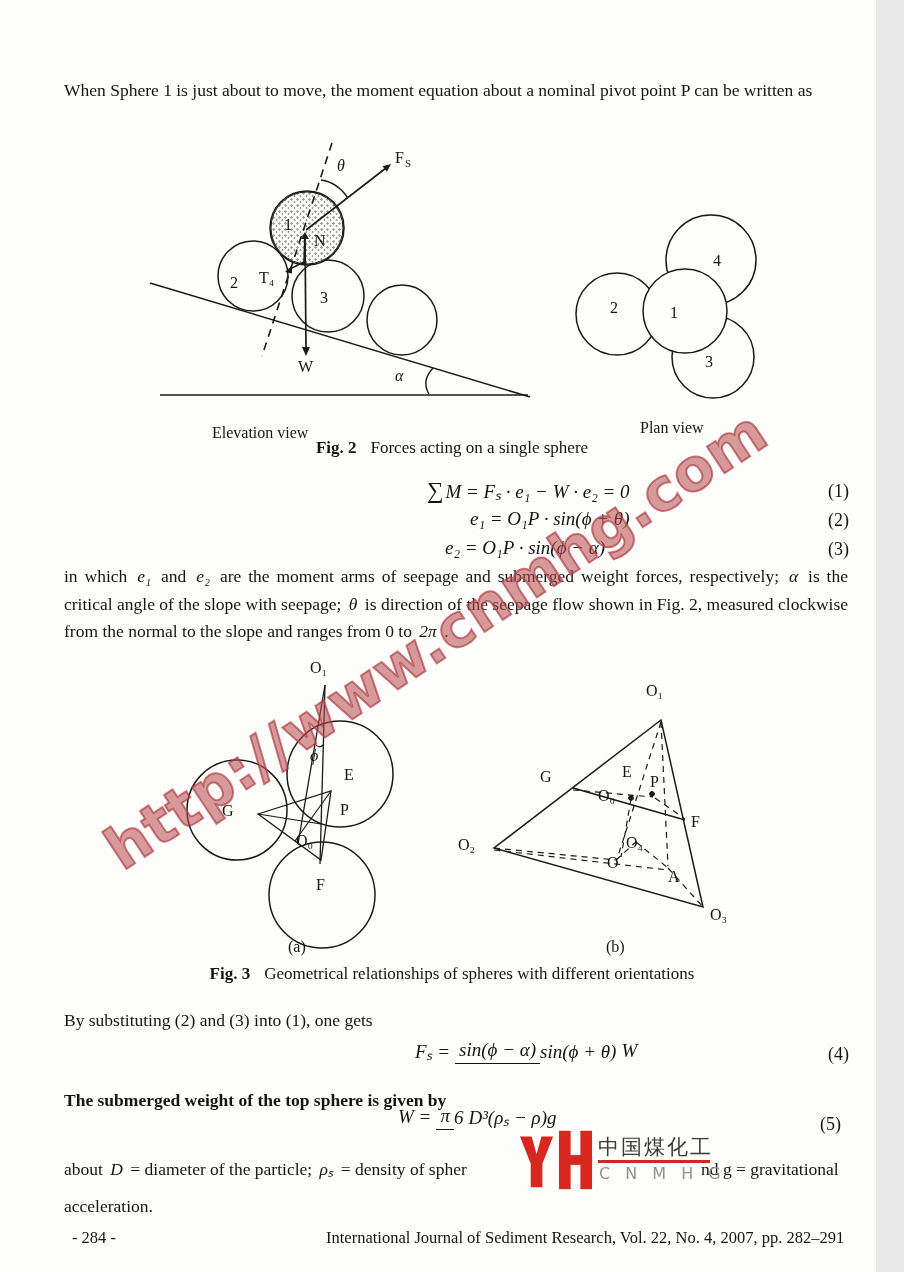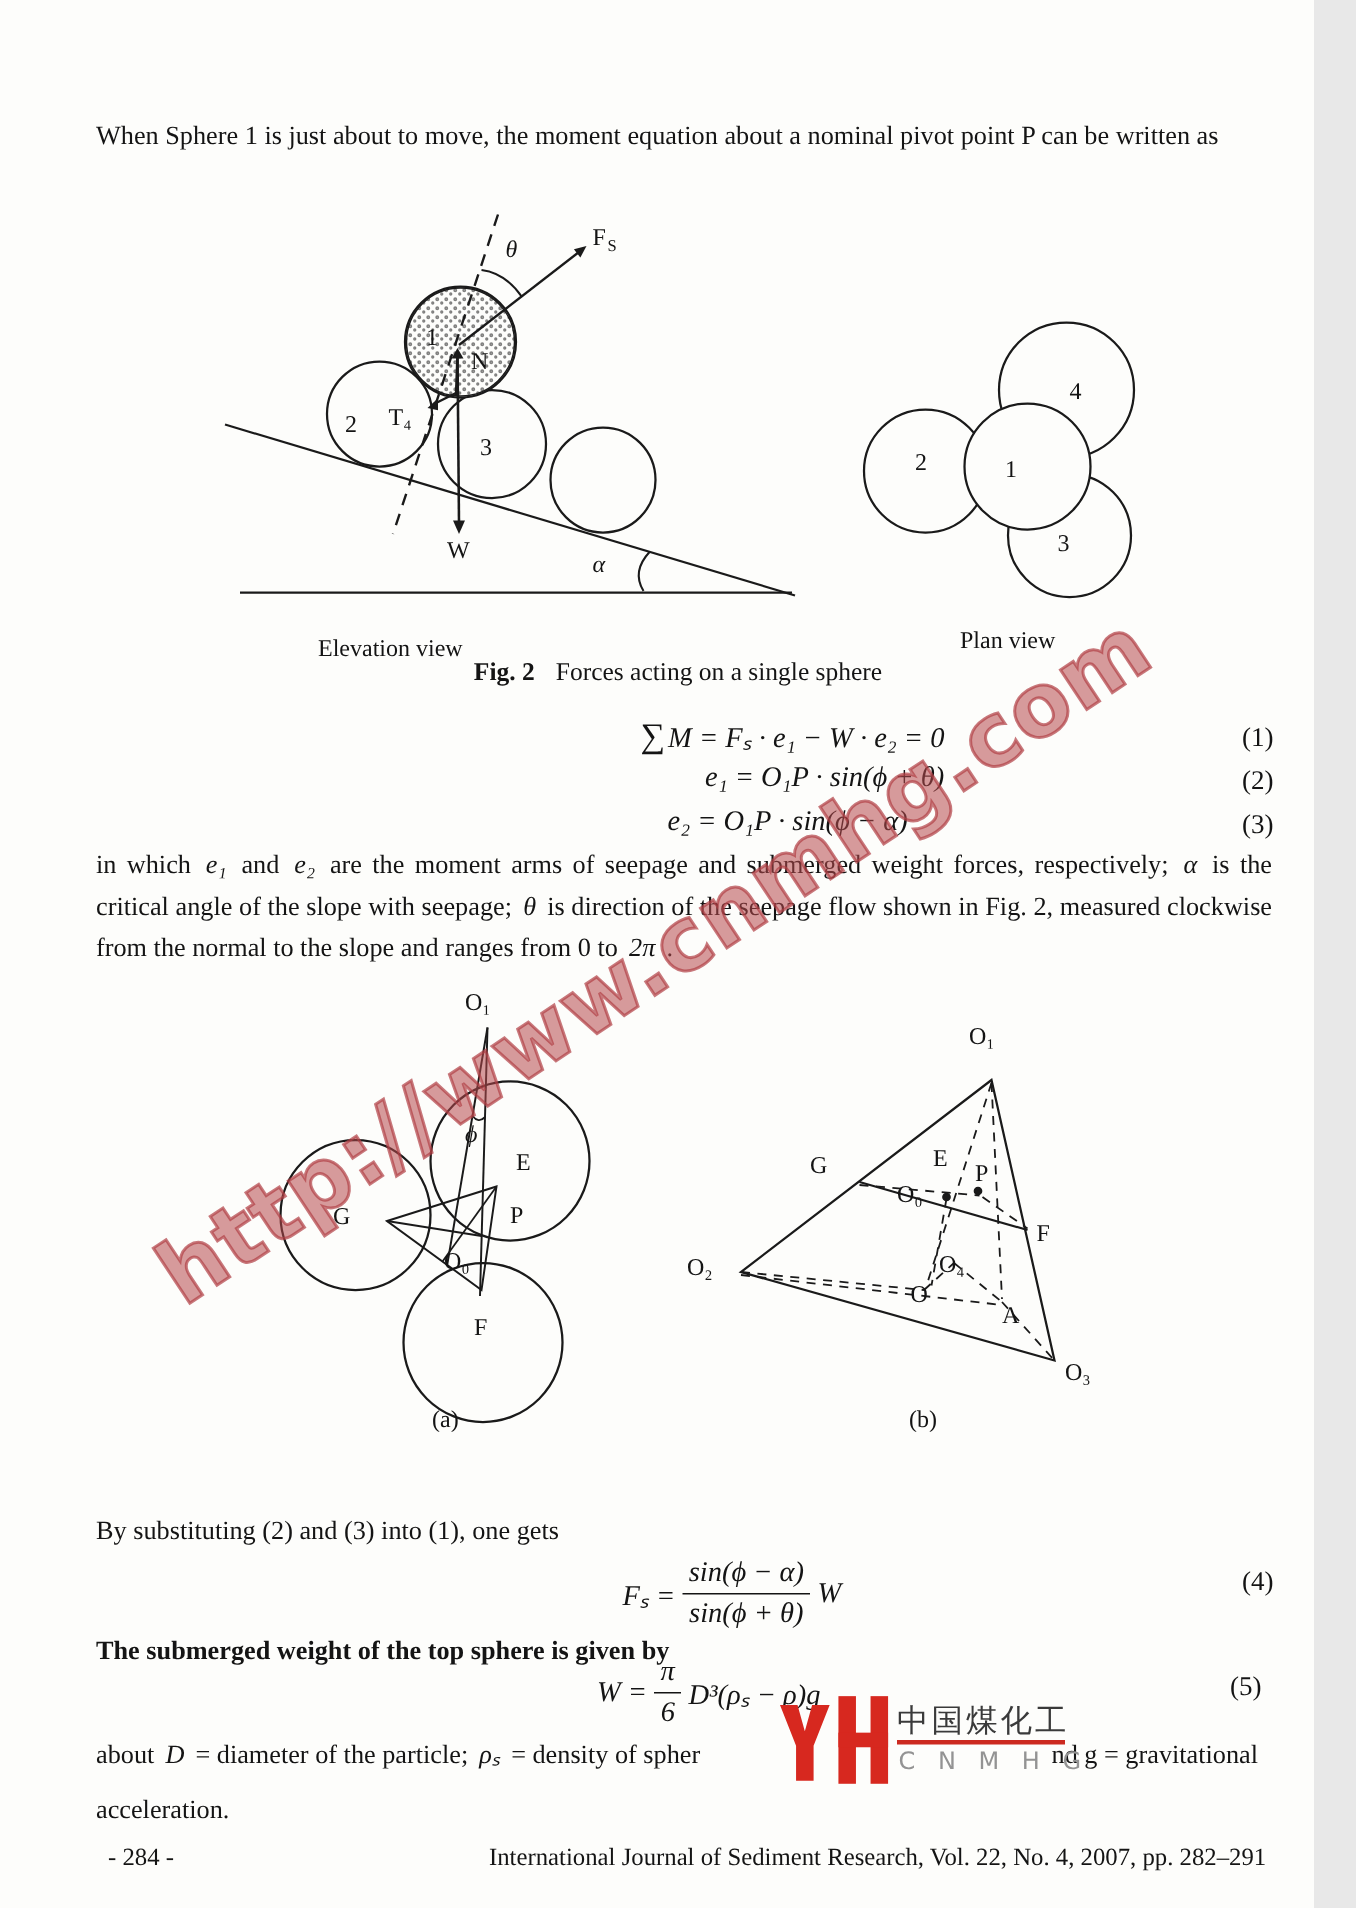--- a/index.html
+++ b/index.html
@@ -8,21 +8,21 @@
   .abs{position:absolute;}
   .body-text{font-size:17.5px;line-height:28px;text-align:justify;}
   .imath{font-style:italic;margin:0 3px;}
   .figlabel{font-size:16px;}
   .caption{font-size:17px;text-align:center;width:904px;left:0;}
   .caption .tag{font-weight:bold;margin-right:14px;}
   .eq{font-size:19px;font-style:italic;white-space:nowrap;}
   .eqnum{font-size:18px;font-style:normal;}
   .sigma{font-style:normal;font-size:23px;margin-right:2px;}
   .eqrow{display:flex;align-items:center;}
-  .frac{display:inline-flex;flex-direction:column;text-align:center;margin:0 5px;font-style:italic;}
+  .frac{display:inline-flex;text-align:center;margin:0 5px;font-style:italic;}
   .frac .num{padding:0 4px 2px;border-bottom:1.5px solid #141414;}
   .frac .den{padding-top:2px;}
   svg text{font-family:"Liberation Serif",serif;fill:#141414;font-size:16px;}
   svg .sub{font-size:11px;}
   svg line,svg path,svg polygon.open,svg circle{stroke:#1a1a1a;}
   .watermark{left:48px;top:610px;width:764px;text-align:center;white-space:nowrap;
      font-family:"DejaVu Sans",sans-serif;font-weight:bold;font-size:58px;letter-spacing:1px;
      color:rgba(183,72,77,0.55);-webkit-text-stroke:2px rgba(176,62,68,0.7);
      transform:rotate(-33.5deg);z-index:5;pointer-events:none;}
   .logo{left:520px;top:1128px;width:270px;height:70px;z-index:6;}
@@ -165,20 +165,23 @@
     <text x="158" y="143">O₀</text>
     <text x="251" y="169">F</text>
     <text x="186" y="190">O₄</text>
     <text x="167" y="210">O</text>
     <text x="228" y="224">A</text>
   </svg>
 
   <div class="abs figlabel" style="left:288px;top:938px;">(a)</div>
   <div class="abs figlabel" style="left:606px;top:938px;">(b)</div>
 
+  <div class="abs caption" style="top:964px;">
+    <span class="tag">Fig. 3</span><span>Geometrical relationships of spheres with different orientations</span>
+  </div>
 
   <div class="abs body-text" style="left:64px;top:1006px;width:784px;text-align:left;">By substituting (2) and (3) into (1), one gets</div>
 
   <div class="abs eq eqrow" style="left:415px;top:1026px;margin-top:12px;">
     <span>Fₛ =</span>
     <span class="frac">
       <span class="num">sin(ϕ − α)</span>
       <span class="den">sin(ϕ + θ)</span>
     </span>
     <span>W</span>

